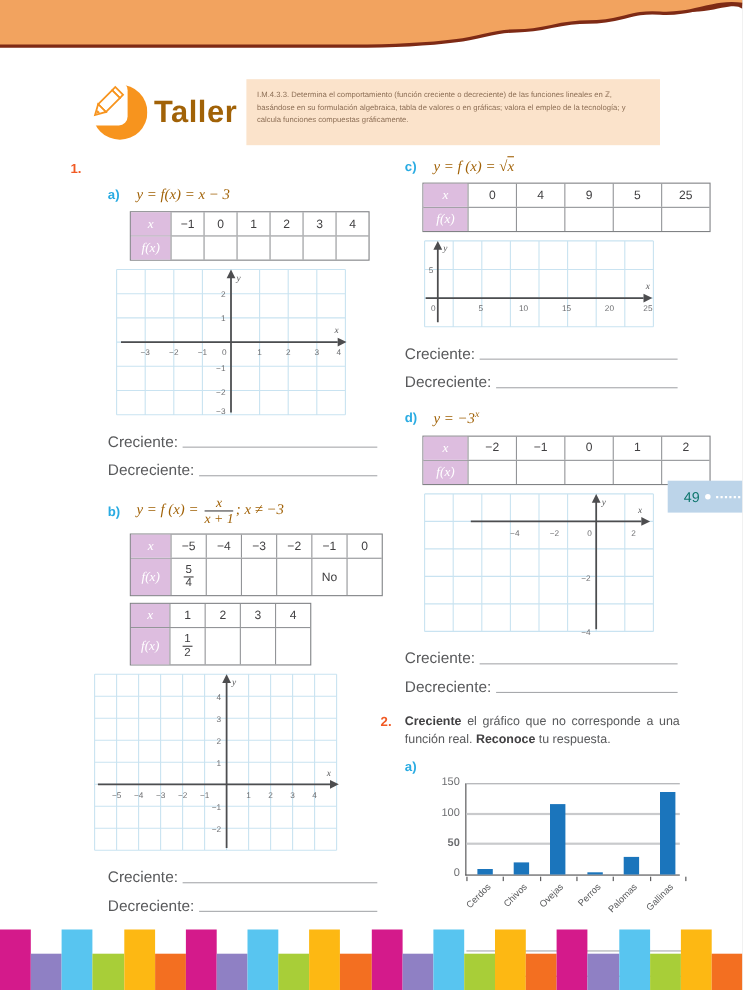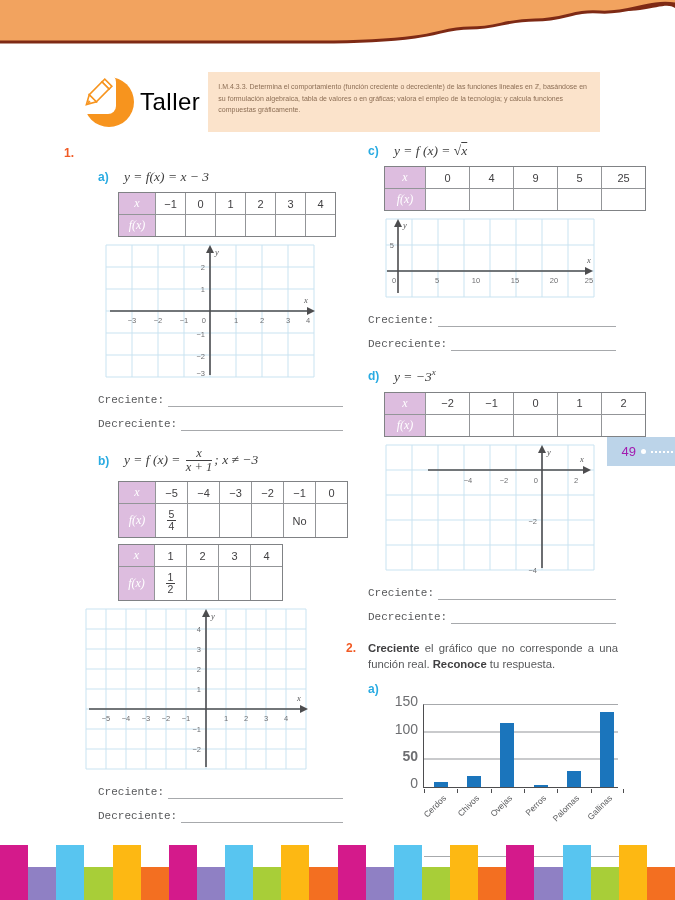--- a/index.html
+++ b/index.html
@@ -3,34 +3,34 @@
 <meta charset="utf-8">
 <style>
   html,body{margin:0;padding:0;background:#e8e8e8;}
   .page{position:relative;width:675px;height:900px;background:#fff;overflow:hidden;
         font-family:"Liberation Sans",sans-serif;color:#58595B;}
   
   .topwave{position:absolute;top:0;left:0;}
   
   .taller{position:absolute;left:76px;top:72px;width:524px;height:60px;display:flex;align-items:stretch;}
   .ticonbox{width:58px;height:60px;flex:0 0 auto;position:relative;}
-  .ttitle{font-size:24px;color:#000000;letter-spacing:.5px;align-self:center;margin:0 8px 0 6px;font-weight:400;}
+  .ttitle{font-size:28px;color:#a16207;letter-spacing:.5px;align-self:center;margin:0 8px 0 6px;font-weight:700;}
   .tdesc{flex:1;background:#FBE3CB;color:#8C6E55;font-size:7px;line-height:1.65;padding:9px 10px 8px 10px;text-align:left;}
   
   .col{position:absolute;}
   .colL{left:64px;top:145px;width:281px;}
   .colR{left:346px;top:143px;width:272px;}
   .exrow{display:flex;}
   .exnum{width:34px;flex:0 0 auto;color:#F15A24;font-weight:bold;font-size:12px;padding-top:1px;}
   .extext{margin:0;font-size:11.3px;line-height:1.45;text-align:justify;color:#58595B;}
   .extext b{color:#414042;}
   .item{margin:9px 0 0 34px;display:flex;align-items:center;}
   .ritem{margin-left:22px;}
   .ilabel{width:26px;flex:0 0 auto;color:#29ABE2;font-weight:bold;font-size:12px;}
-  .formula{font-family:"Liberation Serif",serif;font-style:italic;font-size:13.5px;color:#404040;}
+  .formula{font-family:"Liberation Serif",serif;font-style:italic;font-size:13.5px;color:#a16207;}
   .ffrac{display:inline-block;text-align:center;vertical-align:middle;line-height:1.05;font-size:12.5px;margin:0 2px;}
   .ffrac .fnum{display:block;border-bottom:1px solid #414042;padding:0 3px;}
   .ffrac span{display:block;}
   .fsup{font-size:9px;vertical-align:super;}
   .sqarg{text-decoration:overline;}
   
   .vtable{display:inline-block;border:1.5px solid #808285;margin:7px 0 0 54px;--cw:29px;--hw:36px;--h1:21px;--h2:21px;background:#fff;}
   .rtable{margin-left:38px;--cw:43px;--hw:40px;}
   .btable{--cw:31px;--h2:33px;}
   .trow{display:flex;}
@@ -49,41 +49,41 @@
   .graph{display:block;margin:6px 0 0 40px;}
   .rgraph{margin-left:38px;}
   .grid{stroke:#C9E3F1;stroke-width:1;fill:none;}
   .axis{stroke:#4D4D4F;stroke-width:1.6;fill:none;}
   .ah{fill:#4D4D4F;stroke:none;}
   .tick{font:7.5px "Liberation Sans",sans-serif;fill:#6D6E71;}
   .tickm{text-anchor:middle;}
   .ticke{text-anchor:end;}
   .axl{font:italic 8.5px "Liberation Serif",serif;fill:#58595B;}
   
-  .ans{display:flex;align-items:center;margin:10px 0 0 34px;font-size:11px;color:#58595B;font-family:Liberation Mono, monospace;}
+  .ans{display:flex;align-items:flex-start;margin:10px 0 0 34px;font-size:14px;color:#58595B;}
   .ans .line{flex:1;border-bottom:1px solid #A7A9AC;height:13px;margin-left:4px;margin-right:2px;}
   
   .chart{margin:8px 0 0 46px;}
   .ctitle{font-size:11.5px;font-weight:bold;color:#414042;text-align:center;width:230px;margin-bottom:8px;}
   .cplot-outer{display:flex;}
   .cylabels{position:relative;width:26px;height:82px;margin-right:5px;flex:0 0 auto;}
-  .cyl{position:absolute;right:0;font-size:14px;color:#6D6E71;}
+  .cyl{position:absolute;right:0;font-size:10px;color:#6D6E71;}
   .cplot{position:relative;width:200px;height:82px;border-left:1.5px solid #4D4D4F;
          border-bottom:1.5px solid #4D4D4F;border-top:1px solid #A7A9AC;}
   .cgrid{position:absolute;left:0;right:0;height:2px;background:#C9CACC;}
   .cbar{position:absolute;bottom:0;width:14px;}
   .ctick{position:absolute;bottom:-6px;height:4px;width:1px;background:#4D4D4F;}
   .ccat{position:absolute;top:88px;width:60px;text-align:right;transform:rotate(-45deg);
         transform-origin:100% 0;font-size:8.5px;color:#58595B;white-space:nowrap;}
   .blank{border-bottom:1px solid #A7A9AC;height:22px;margin-left:78px;width:202px;}
   .blank.first{margin-top:46px;}
   
   .pagetab{position:absolute;right:0;top:437px;width:66px;height:29px;background:#BCD4E9;
            display:flex;align-items:center;justify-content:flex-end;gap:5px;padding-right:2px;}
-  .pagetab .num{font-size:13px;color:#a21caf;}
+  .pagetab .num{font-size:13px;color:#0f766e;}
   .pagetab .dot{width:5px;height:5px;border-radius:50%;background:#fff;flex:0 0 auto;}
   .pagetab .leader{width:22px;border-top:2px dotted #fff;height:0;}
   
   .footer{position:absolute;left:0;right:0;bottom:0;height:55px;display:flex;align-items:flex-end;}
   .fbar{flex:1;}
   .fbar.tall{height:55px;}
   .fbar.short{height:33px;}
 </style>
 </head>
 <body>

